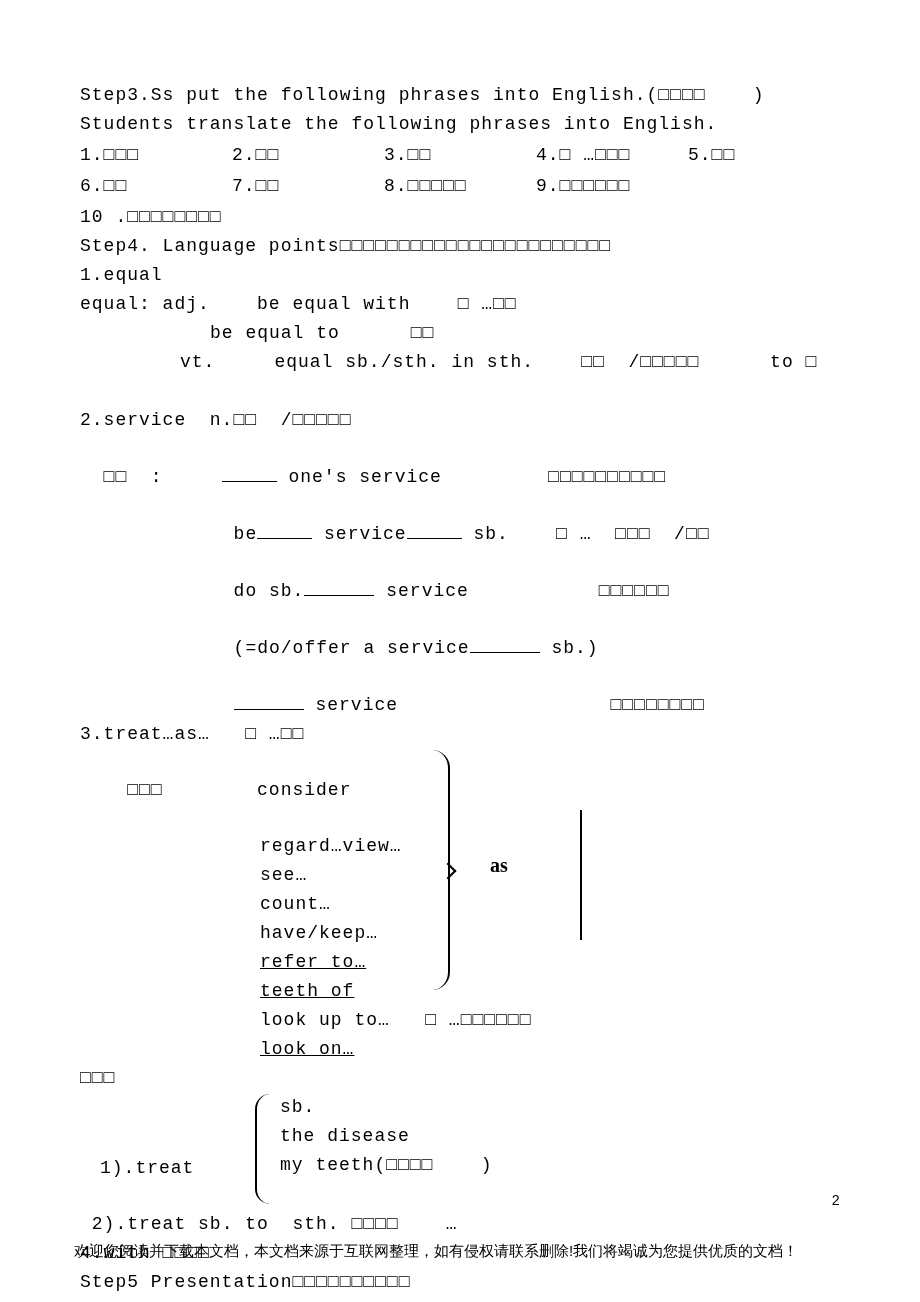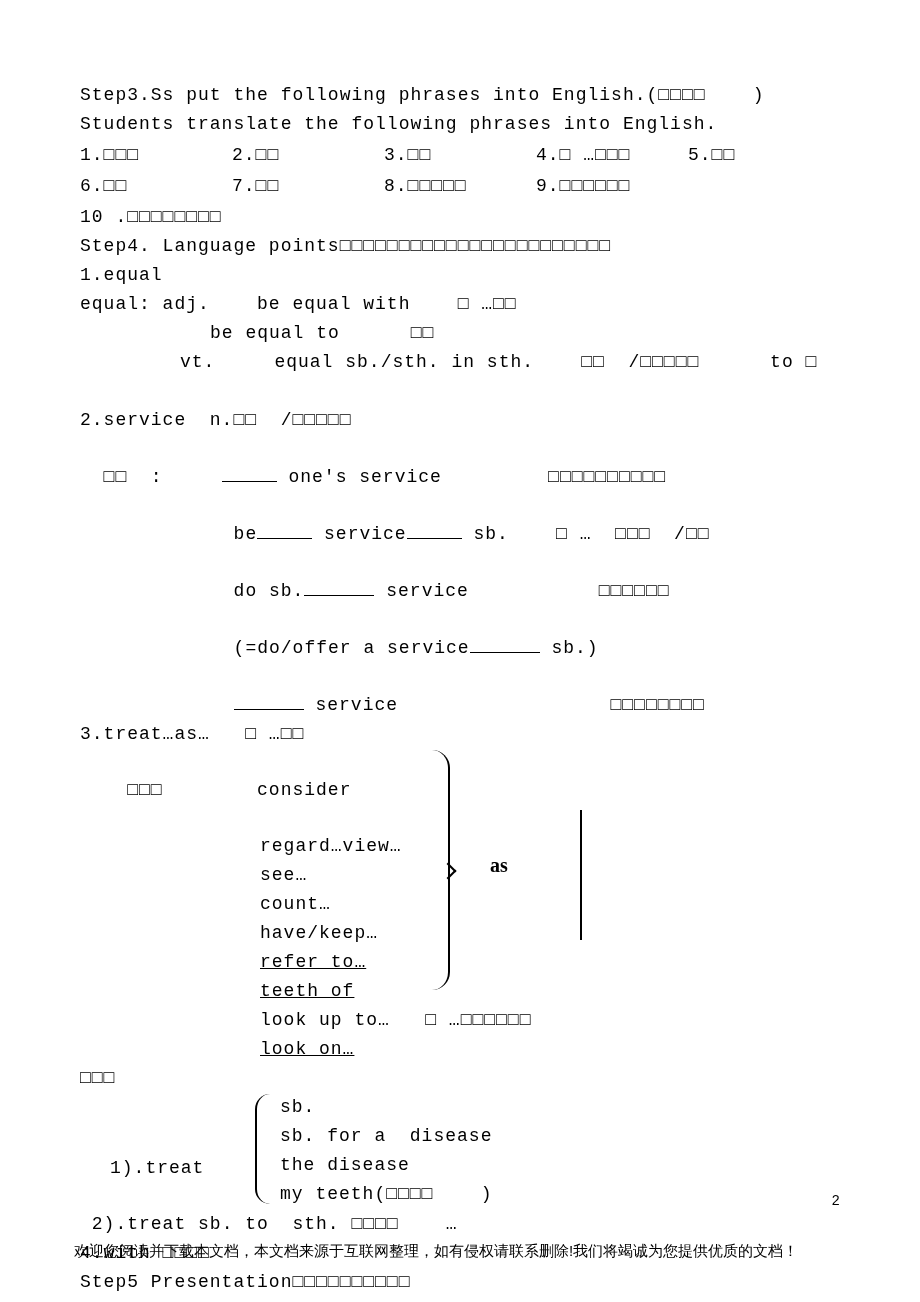--- a/index.html
+++ b/index.html
@@ -87,21 +87,21 @@
       top: 60px;
       height: 130px;
       border-left: 2px solid #000;
     }
     .treat-container {
       position: relative;
       height: 115px;
     }
     .treat-label {
       position: absolute;
-      left: 30px;
+      left: 20px;
       top: 45px;
       margin-top: 16px;
     }
     .page-num {
       position: absolute;
       right: 80px;
       bottom: 90px;
       font-size: 14px;
     }
     .footer {
@@ -184,21 +184,20 @@
   <div class="brace-right"></div>
   <div class="as-label">as</div>
   <div class="vbar"></div>
 </div>
 
 <div class="line">□□□</div>
 <div class="treat-container">
   <div class="brace-left"></div>
   <div class="treat-label line">1).treat</div>
   <div class="line" style="padding-left:200px">sb.</div>
-  <div class="line" style="padding-left:200px">sb. for a  disease</div>
   <div class="line" style="padding-left:200px">the disease</div>
   <div class="line" style="padding-left:200px">my teeth(□□□□    )</div>
 </div>
 <div class="line">&nbsp;<span>2).treat sb. to  sth. □□□□    …</span></div>
 
 <div class="line">4.with □□□□</div>
 <div class="line">Step5 Presentation□□□□□□□□□□</div>
 <div class="line">Step6 Consolidation□□□□□□</div>
 
 <div class="page-num">2</div>

